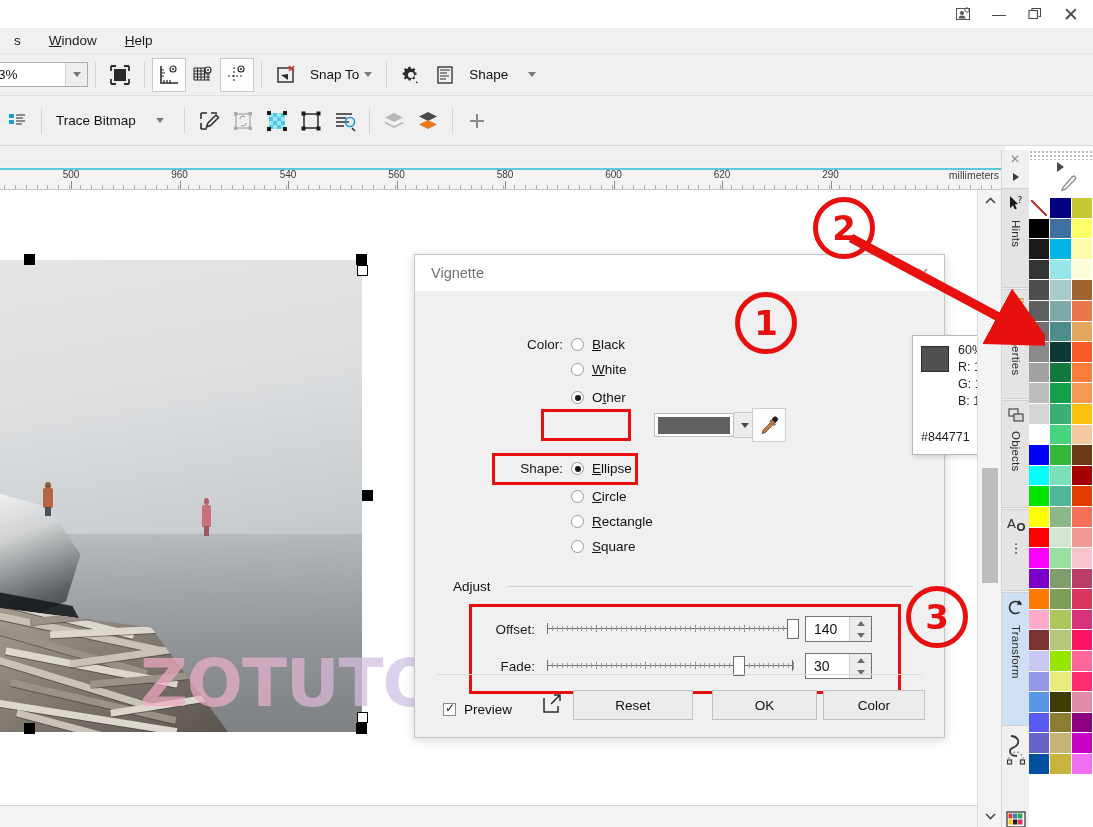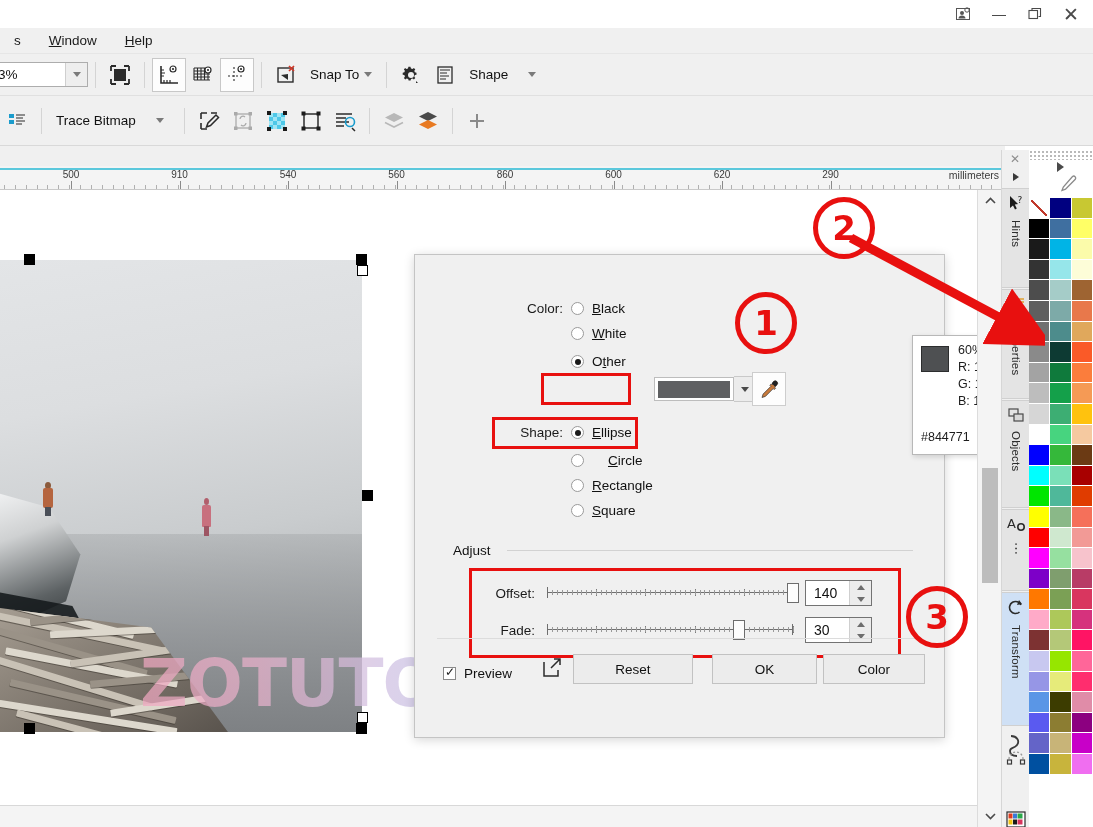--- a/index.html
+++ b/index.html
@@ -493,27 +493,27 @@
   </div>
 
   <div class="rulerwrap">
     <div class="topstrip"></div>
     <div class="cyanline"></div>
     <div class="ruler" id="ruler">
       <span class="runit">millimeters</span>
     <div class="rtick" style="left: 71px;"></div>
         <div class="rlabel" style="left: 71px;">500</div>
         <div class="rtick" style="left: 179.5px;"></div>
-        <div class="rlabel" style="left: 179.5px;">910</div>
+        <div class="rlabel" style="left: 179.5px;">960</div>
         <div class="rtick" style="left: 288px;"></div>
         <div class="rlabel" style="left: 288px;">540</div>
         <div class="rtick" style="left: 396.5px;"></div>
         <div class="rlabel" style="left: 396.5px;">560</div>
         <div class="rtick" style="left: 505px;"></div>
-        <div class="rlabel" style="left: 505px;">860</div>
+        <div class="rlabel" style="left: 505px;">580</div>
         <div class="rtick" style="left: 613.5px;"></div>
         <div class="rlabel" style="left: 613.5px;">600</div>
         <div class="rtick" style="left: 722px;"></div>
         <div class="rlabel" style="left: 722px;">620</div>
         <div class="rtick" style="left: 830.5px;"></div>
         <div class="rlabel" style="left: 830.5px;">290</div>
         <div class="rtick minor" style="left: 4px;"></div>
         <div class="rtick minor" style="left: 14.85px;"></div>
         <div class="rtick minor" style="left: 25.7px;"></div>
         <div class="rtick minor" style="left: 36.55px;"></div>
@@ -648,20 +648,24 @@
     <div class="selh" style="left:362px; top:300px;"></div>
     <div class="selh" style="left:24px; top:533px;"></div>
     <div class="selh" style="left:356px; top:533px;"></div>
     <div class="selh hollow" style="left:357px; top:522px;"></div>
 
     <div class="watermark">ZOTUTORIAL.COM</div>
   </div>
   <div class="canvas-bottom"></div>
 
   <div class="dialog">
+    <div class="dlg-title">
+      <span>Vignette</span>
+      <span class="dlg-close">✕</span>
+    </div>
 
     <div class="dlg-body">
 
       <div class="fieldrow" style="position:absolute; left:96px; top:46px; gap:8px;">
         <span class="flabel" style="width:52px;">Color:</span>
         <span class="radio"></span>
         <span class="rtext"><span class="u">B</span>lack</span>
       </div>
 
       <div class="fieldrow" style="position:absolute; left:156px; top:71px; gap:8px;">
@@ -690,21 +694,21 @@
         </svg>
       </div>
 
       <div class="fieldrow" style="position:absolute; left:90px; top:170px; gap:8px;">
         <span class="flabel" style="width:58px;">Shape:</span>
         <span class="radio on"></span>
         <span class="rtext"><span class="u">E</span>llipse</span>
       </div>
       <div class="hlbox" style="left:77px; top:162px; width:146px; height:32px;"></div>
 
-      <div class="fieldrow" style="position:absolute; left:156px; top:198px; gap:24px;">
+      <div class="fieldrow" style="position:absolute; left:156px; top:198px; gap:8px;">
         <span class="radio"></span>
         <span class="rtext"><span class="u">C</span>ircle</span>
       </div>
       <div class="fieldrow" style="position:absolute; left:156px; top:223px; gap:8px;">
         <span class="radio"></span>
         <span class="rtext"><span class="u">R</span>ectangle</span>
       </div>
       <div class="fieldrow" style="position:absolute; left:156px; top:248px; gap:8px;">
         <span class="radio"></span>
         <span class="rtext"><span class="u">S</span>quare</span>

